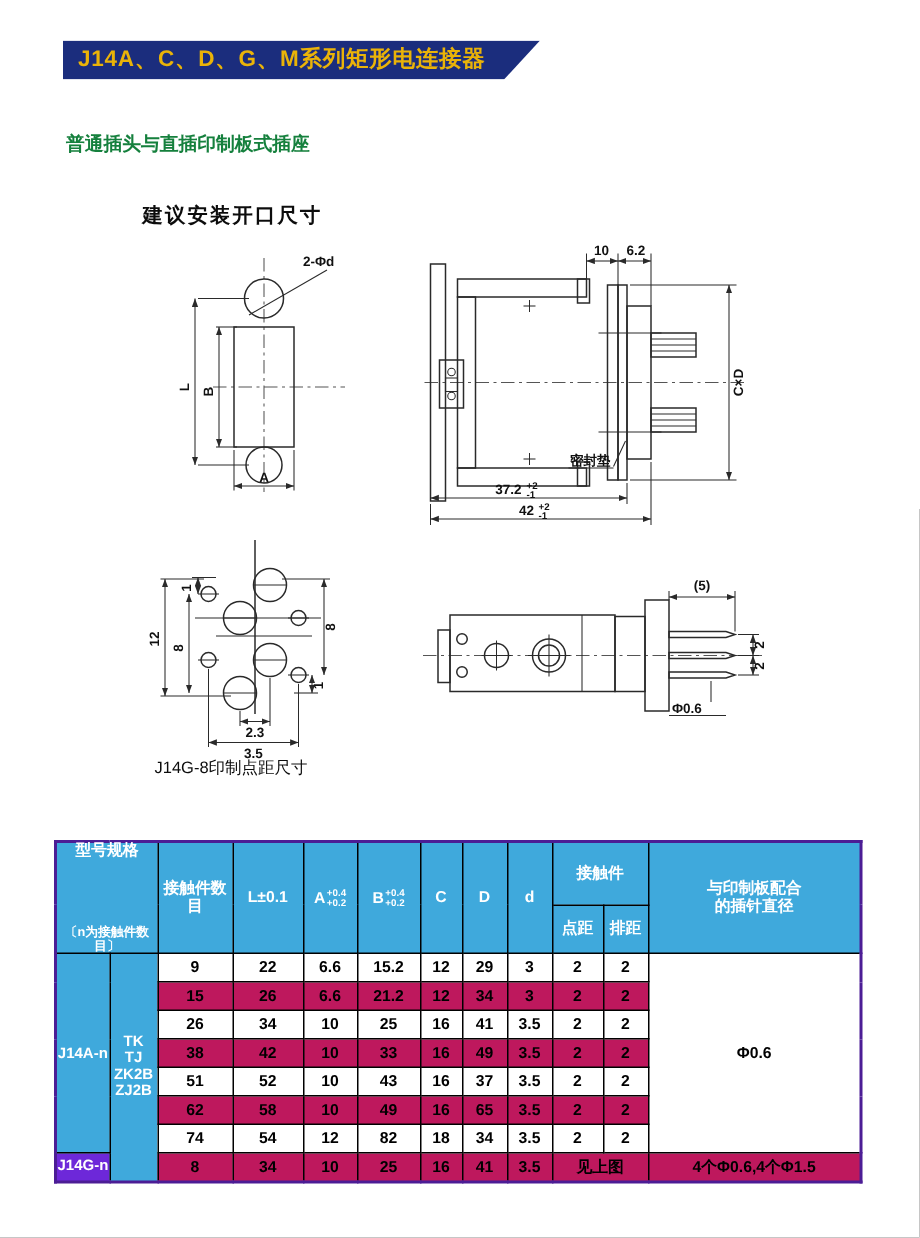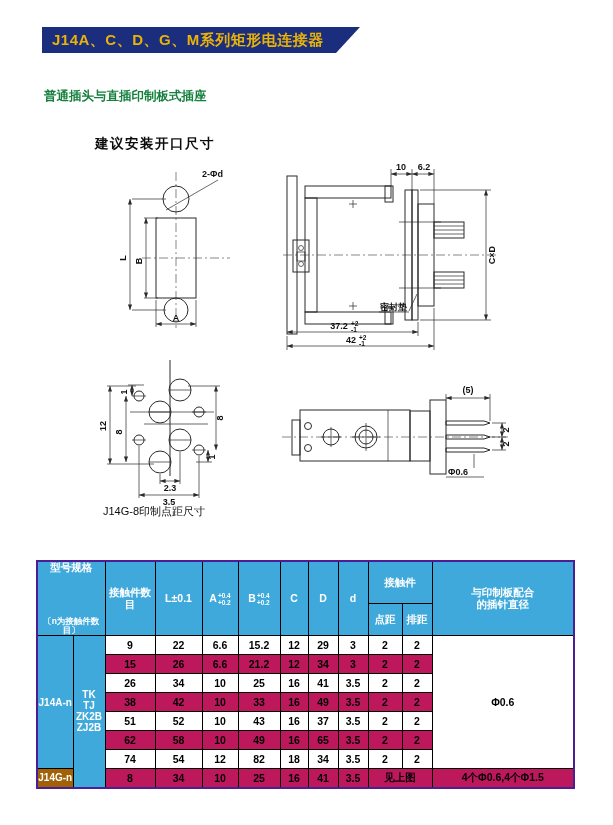--- a/index.html
+++ b/index.html
@@ -28,21 +28,21 @@
   #svg-pattern{left:96px;top:356px;width:175px;height:150px;}
   #svg-pins{left:278px;top:378px;width:235px;height:135px;}
 
   table.spec{position:absolute;left:36px;top:560px;border-collapse:collapse;table-layout:fixed;
              border:2px solid #4c1d95;}
   table.spec th,table.spec td{border:1px solid #000;text-align:center;vertical-align:middle;
              padding:0;font-size:10.5px;font-weight:bold;color:#000;background:#fff;}
   table.spec th{background:#3fa9dc;color:#fff;line-height:1.1;}
   table.spec td.blue{background:#3fa9dc;color:#fff;font-size:10px;}
   table.spec tr.yellow td{background:#be185d;}
-  table.spec tr.yellow td.blue{background:#a16207;}
+  table.spec tr.yellow td.blue{background:#6d28d9;}
   table.spec tbody tr{height:19px;}
   .hdr-sub{font-size:8.5px;font-weight:bold;margin-top:43px;}
   .tolstack{display:inline-block;vertical-align:middle;text-align:left;font-size:6.5px;
             line-height:7px;margin-left:1px;}
   .tolstack span{display:block;}
   .shells div{line-height:11px;font-size:10px;}
 </style>
 </head>
 <body>
 

